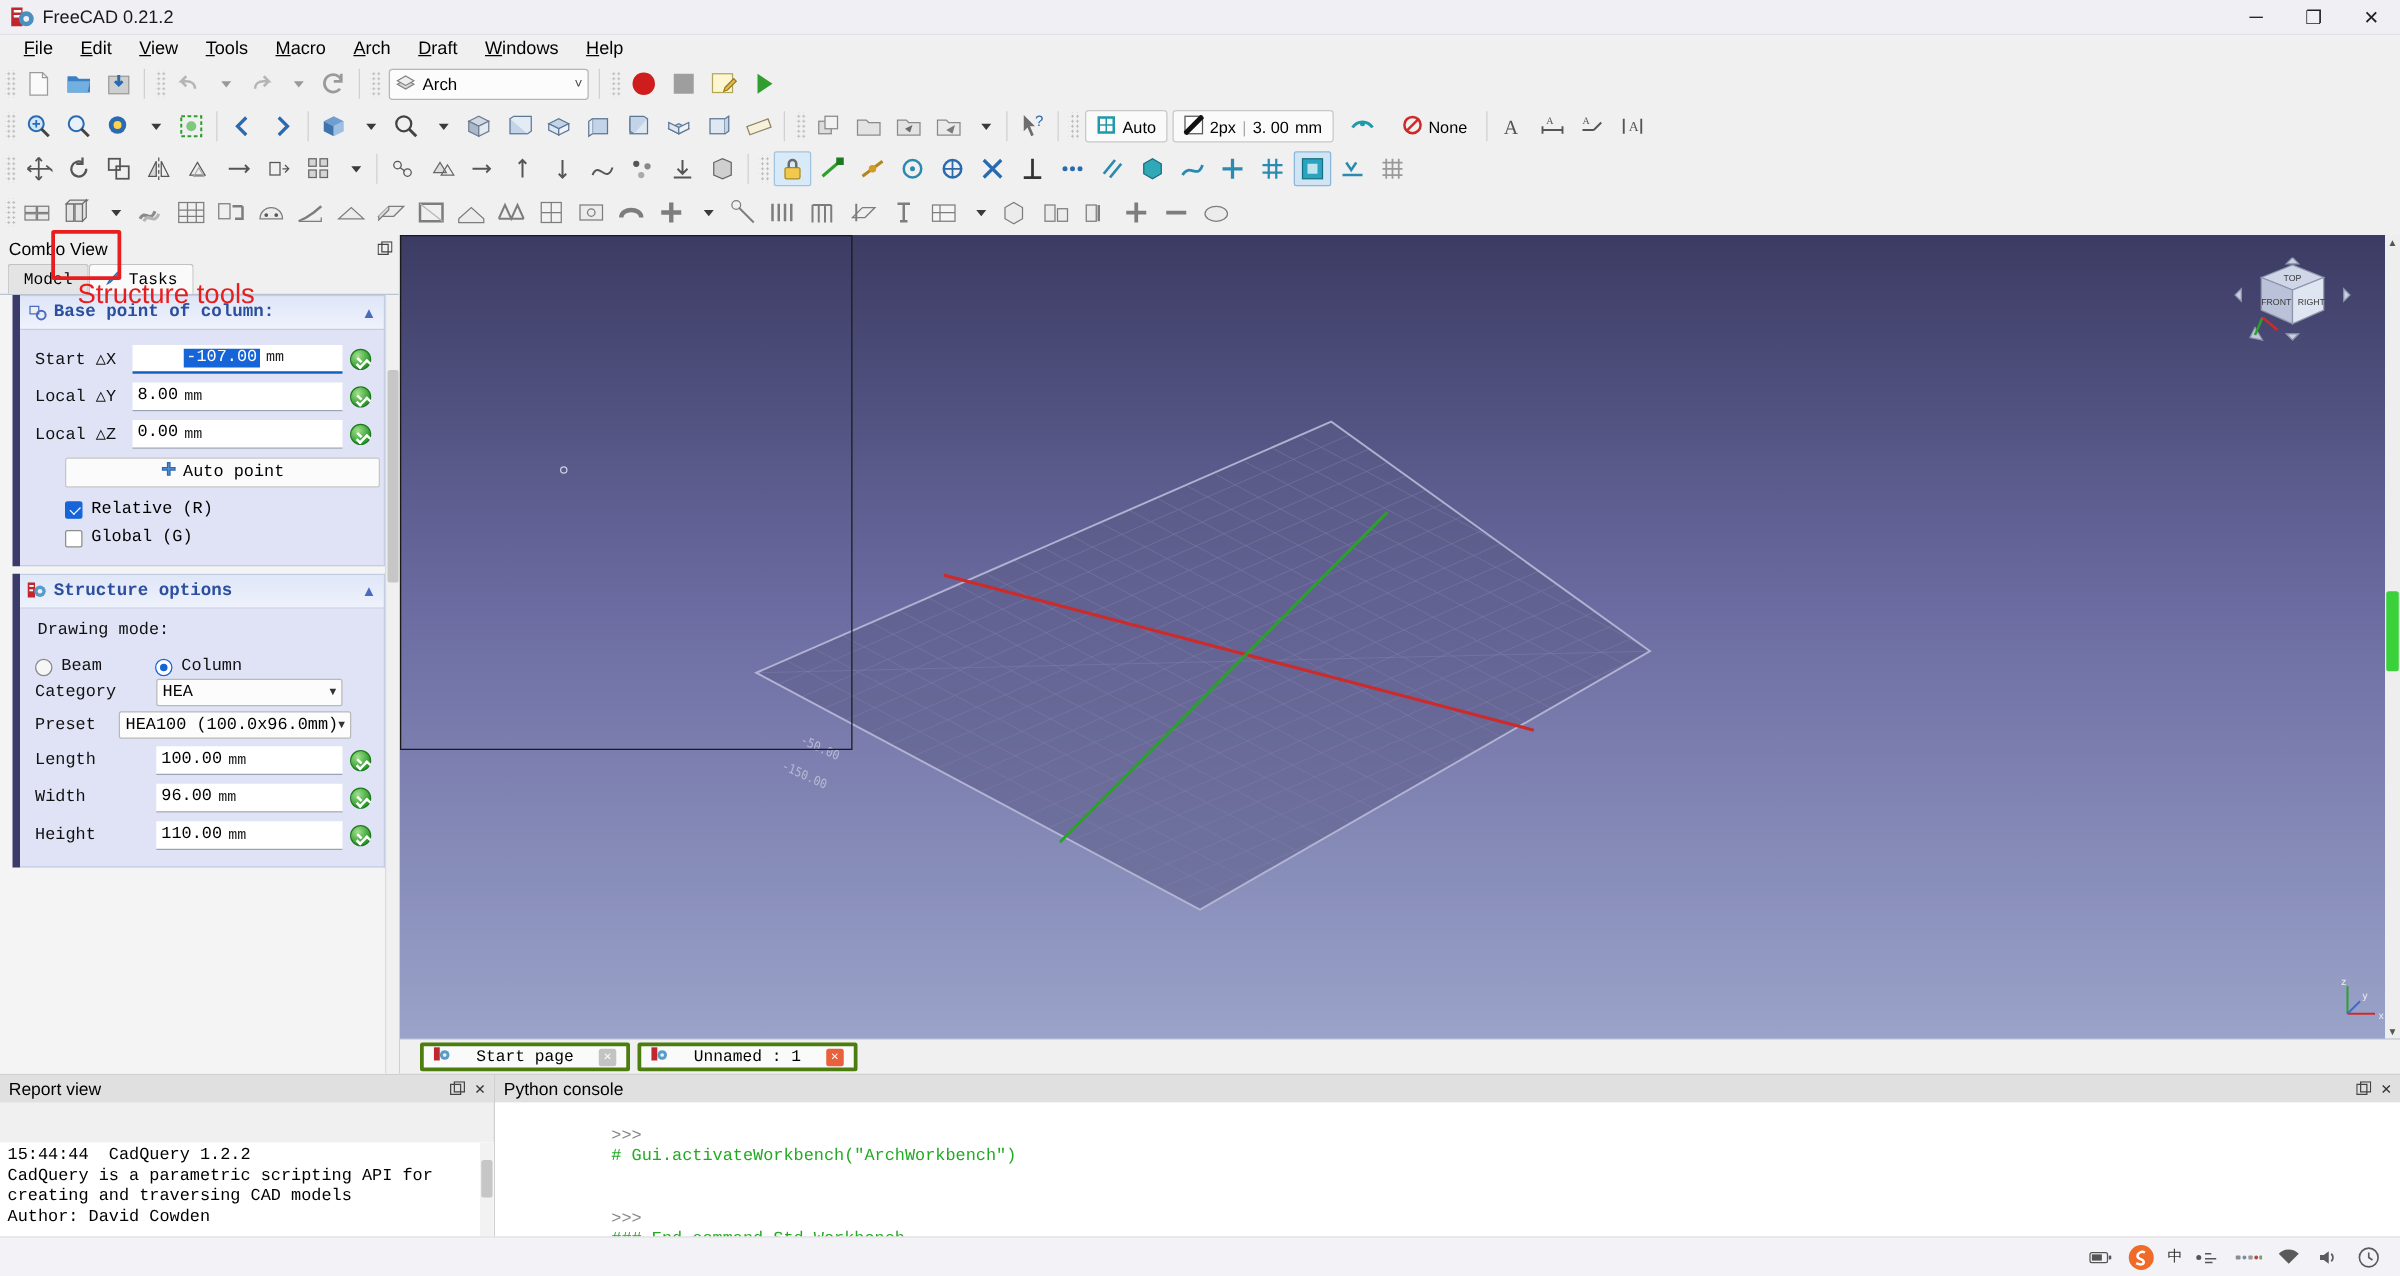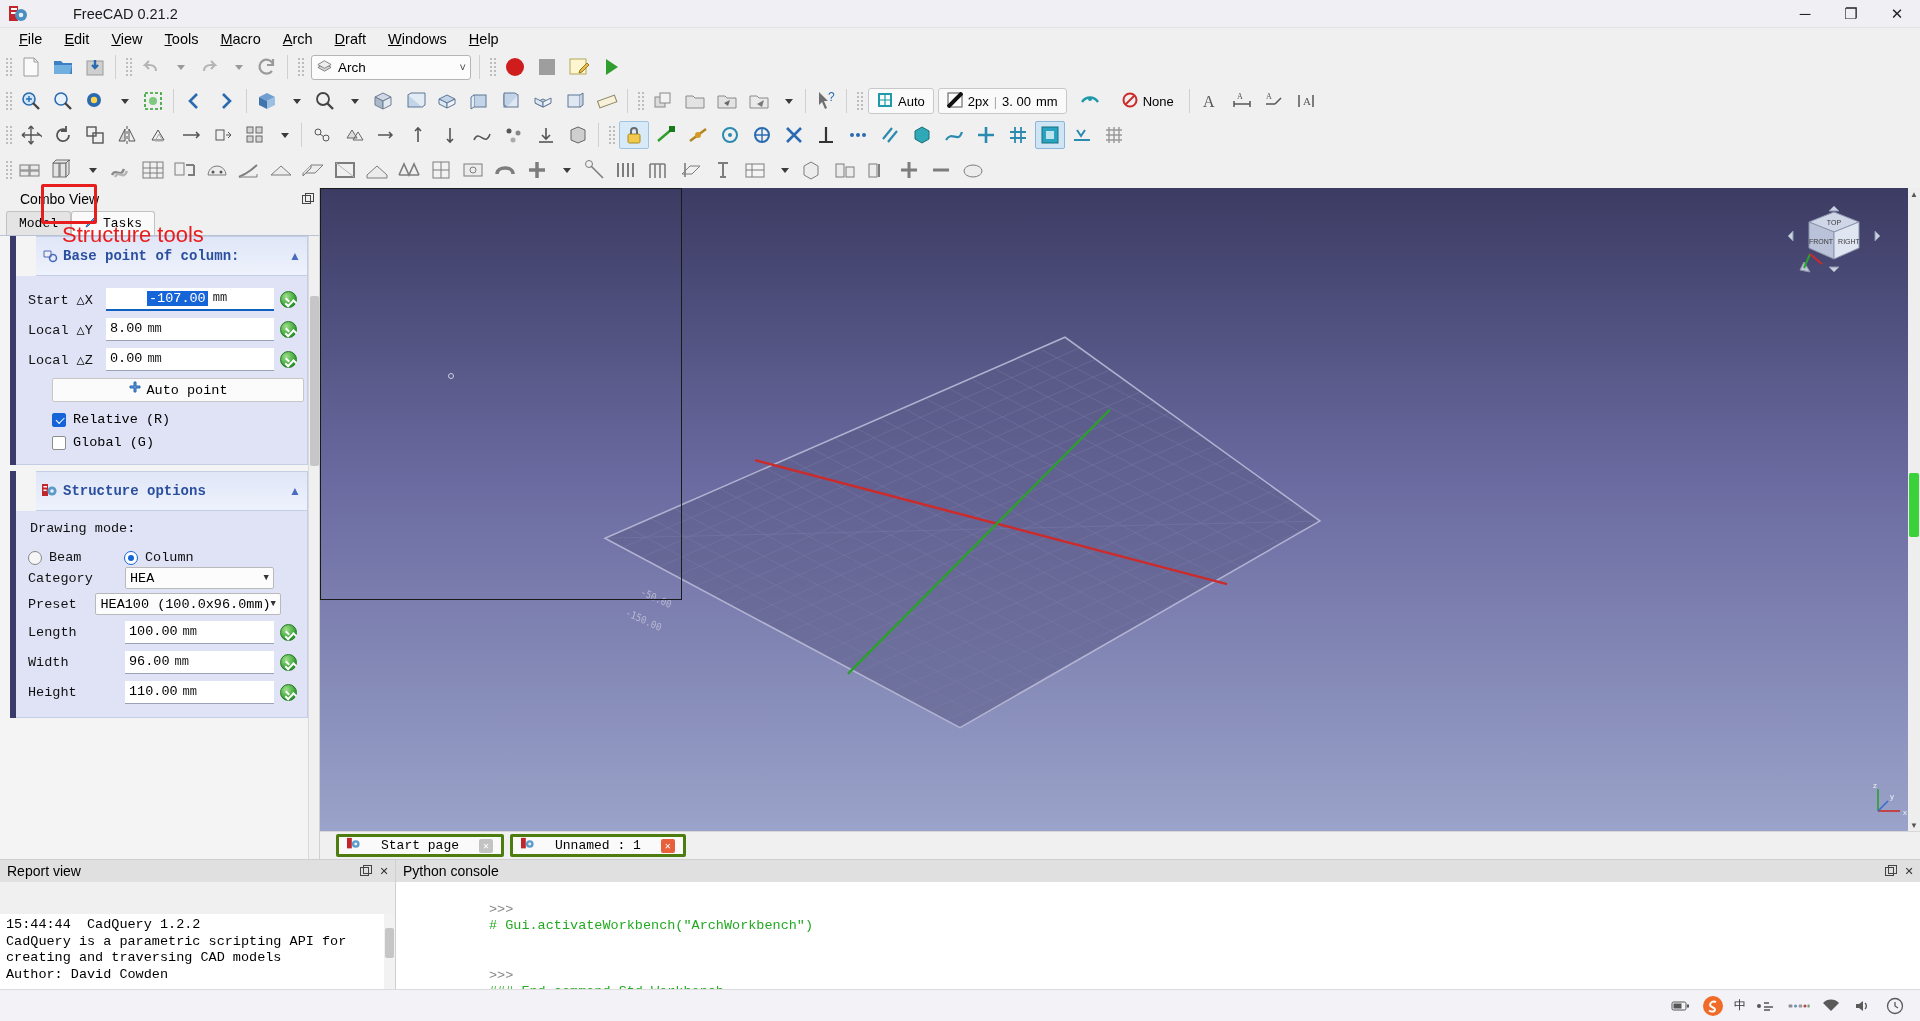--- a/index.html
+++ b/index.html
@@ -9,21 +9,21 @@
     font-family:"Liberation Sans", sans-serif;
     font-size:13px; color:#000; background:#f0f0f0;
     -webkit-font-smoothing:antialiased;
   }
   .app { position:relative; width:1920px; height:1021px; background:#f0f0f0; display:flex; flex-direction:column; }
 
   
   .titlebar { height:28px; background:#f0f0f4; display:flex; align-items:center;
               border-bottom:1px solid #e2e2e6; flex:0 0 28px; }
   .tb-icon { width:20px; height:20px; margin:0 6px 0 8px; position:relative; }
-  .tb-title { font-size:14.5px; color:#1a1a1a;margin-left:39px; }
+  .tb-title { font-size:14.5px; color:#1a1a1a; }
   .tb-spacer { flex:1; }
   .win-btn { width:46px; height:28px; display:flex; align-items:center; justify-content:center;
              font-size:15px; color:#222; }
 
   
   .menubar { height:22px; background:#f0f0f0; display:flex; align-items:center;
              padding-left:8px; flex:0 0 22px; font-size:14.5px; }
   .menu-item { padding:2px 11px; color:#000; }
   .menu-item u { text-decoration:underline; }
 
@@ -53,41 +53,41 @@
              border:1px solid #c8c8c8; border-radius:3px; background:#fafafa; margin:0 2px;
              font-size:13px; white-space:nowrap; }
   .pillbtn.plain { border-color:transparent; background:transparent; }
 
   
   .bodyrow { flex:1 1 auto; display:flex; min-height:0; }
 
   
   .combo { width:320px; flex:0 0 320px; display:flex; flex-direction:column;
            background:#f0f0f0; border-right:1px solid #cfcfcf; min-height:0; }
-  .panel-header { height:22px; display:flex; align-items:center; padding:0 4px 0 20px;
+  .panel-header { height:22px; display:flex; align-items:center; padding:0 4px 0 7px;
                   font-size:14px; background:#f0f0f0; }
   .panel-header .t { flex:1; }
   .ph-btn { width:14px; height:14px; margin-left:4px; display:flex; align-items:center;
             justify-content:center; font-size:11px; color:#333; }
 
   .tabstrip { height:26px; display:flex; align-items:flex-end; padding-left:6px;
               border-bottom:1px solid #b9c3d3; background:#f0f0f0; }
   .vtab { height:24px; display:flex; align-items:center; gap:5px; padding:0 12px;
           font-family:"Liberation Mono", monospace; font-size:13px;
           border:1px solid #c2c2c2; border-bottom:none; background:#e4e4e4;
           border-radius:3px 3px 0 0;margin-top:48px; }
   .vtab.active { background:#fafafa; }
 
   .taskarea { flex:1 1 auto; overflow:hidden; background:#f4f4f4; position:relative;
               display:flex; }
   .taskcol { flex:1; min-width:0; }
   .taskgroup { margin:0 0 6px 10px; border-left:6px solid #3b3b6b; }
   .tg-head { background:linear-gradient(to bottom,#dfe6f7,#eef2fc);
              border:1px solid #c3cde4; border-left:none;
-             height:40px; display:flex; align-items:center; padding:0 6px;margin-left:20px; }
+             height:28px; display:flex; align-items:center; padding:0 6px; }
   .tg-head .ico { width:16px; height:16px; margin-right:5px; }
   .tg-head .txt { flex:1; font-family:"Liberation Mono", monospace; font-size:14px;
                   font-weight:bold; color:#2b4f9e; }
   .tg-head .chev { color:#4a6bbf; font-size:12px; }
   .tg-body { background:#dfe3f5; border:1px solid #c3cde4; border-left:none; border-top:none;
              padding:8px 10px 10px 12px; }
 
   .frow { display:flex; align-items:center; height:30px; }
   .flabel { font-family:"Liberation Mono", monospace; font-size:13.5px; color:#111; }
   .flabel.w1 { width:78px; }

